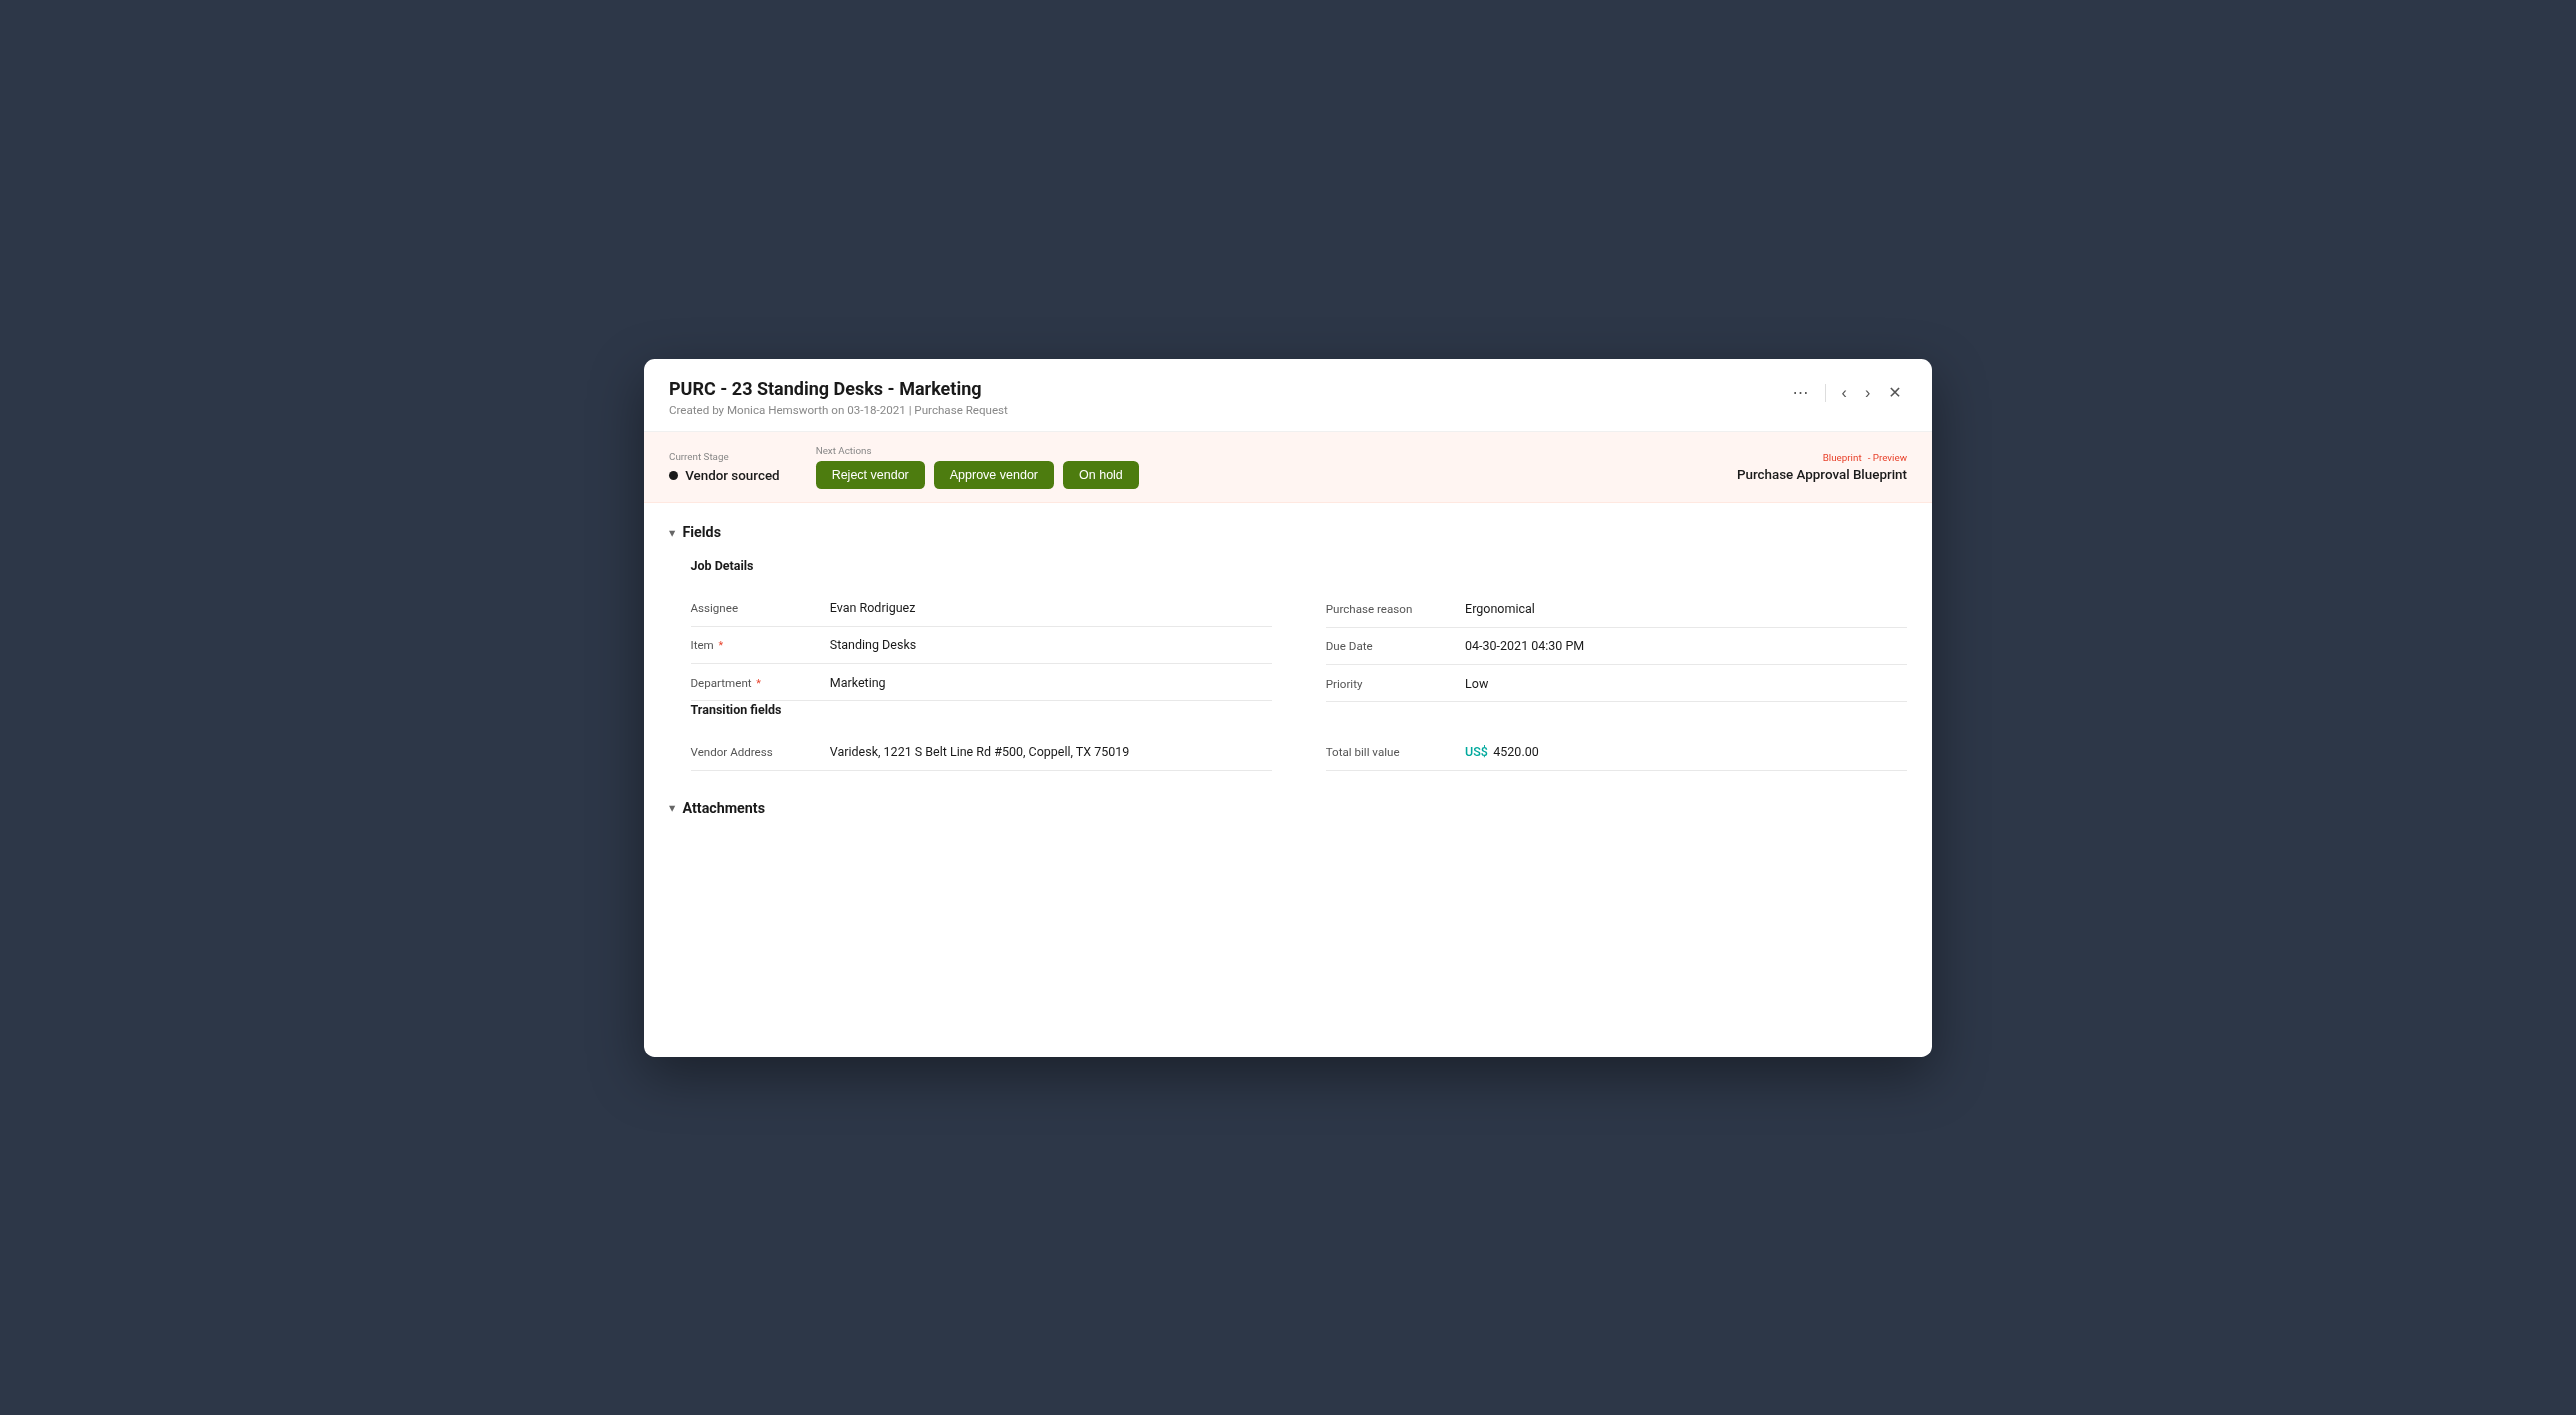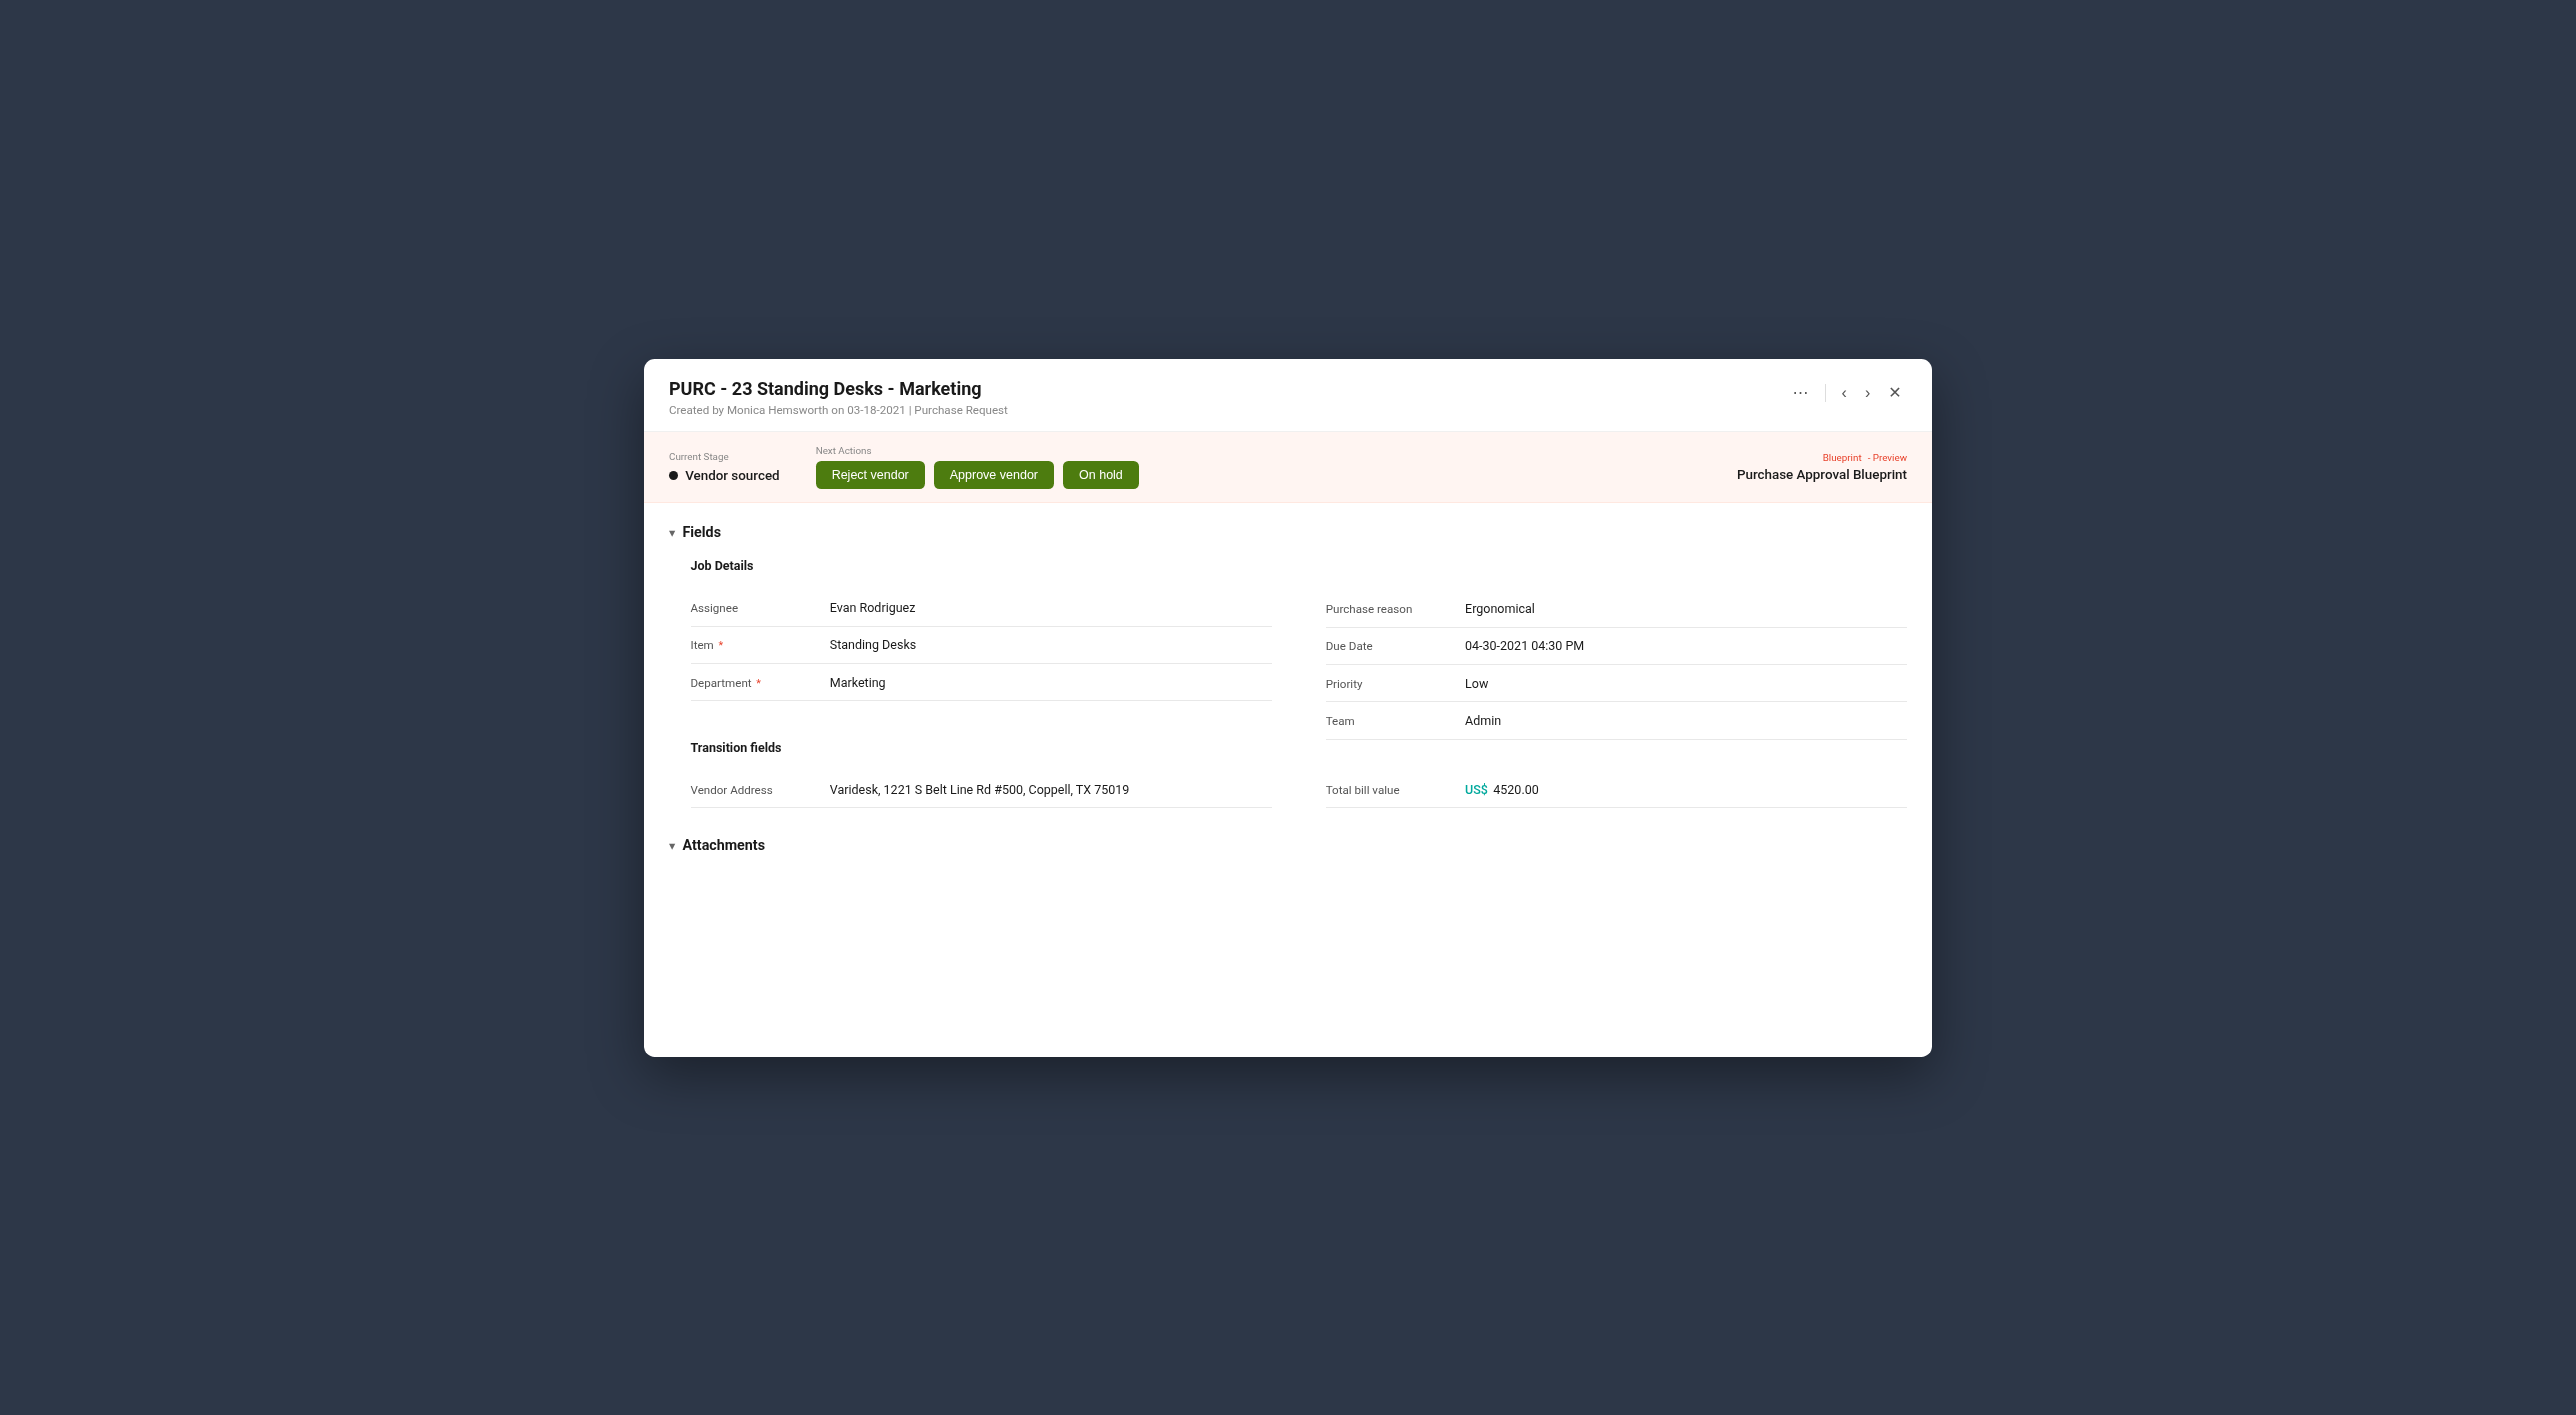--- a/index.html
+++ b/index.html
@@ -314,24 +314,20 @@
           <div class="field-row">
             <div class="field-label">Due Date</div>
             <div class="field-value">04-30-2021 04:30 PM</div>
           </div>
 
           <div class="field-row">
             <div class="field-label">Priority</div>
             <div class="field-value">Low</div>
           </div>
 
-          <div class="field-row">
-            <div class="field-label">Team</div>
-            <div class="field-value">Admin</div>
-          </div>
         </div>
       </div>
     </div>
 
     <div class="transition-section">
       <div style="padding-left: 21.5px;">
         <div class="subsection-title">Transition fields</div>
       </div>
       <div class="fields-grid">
 

